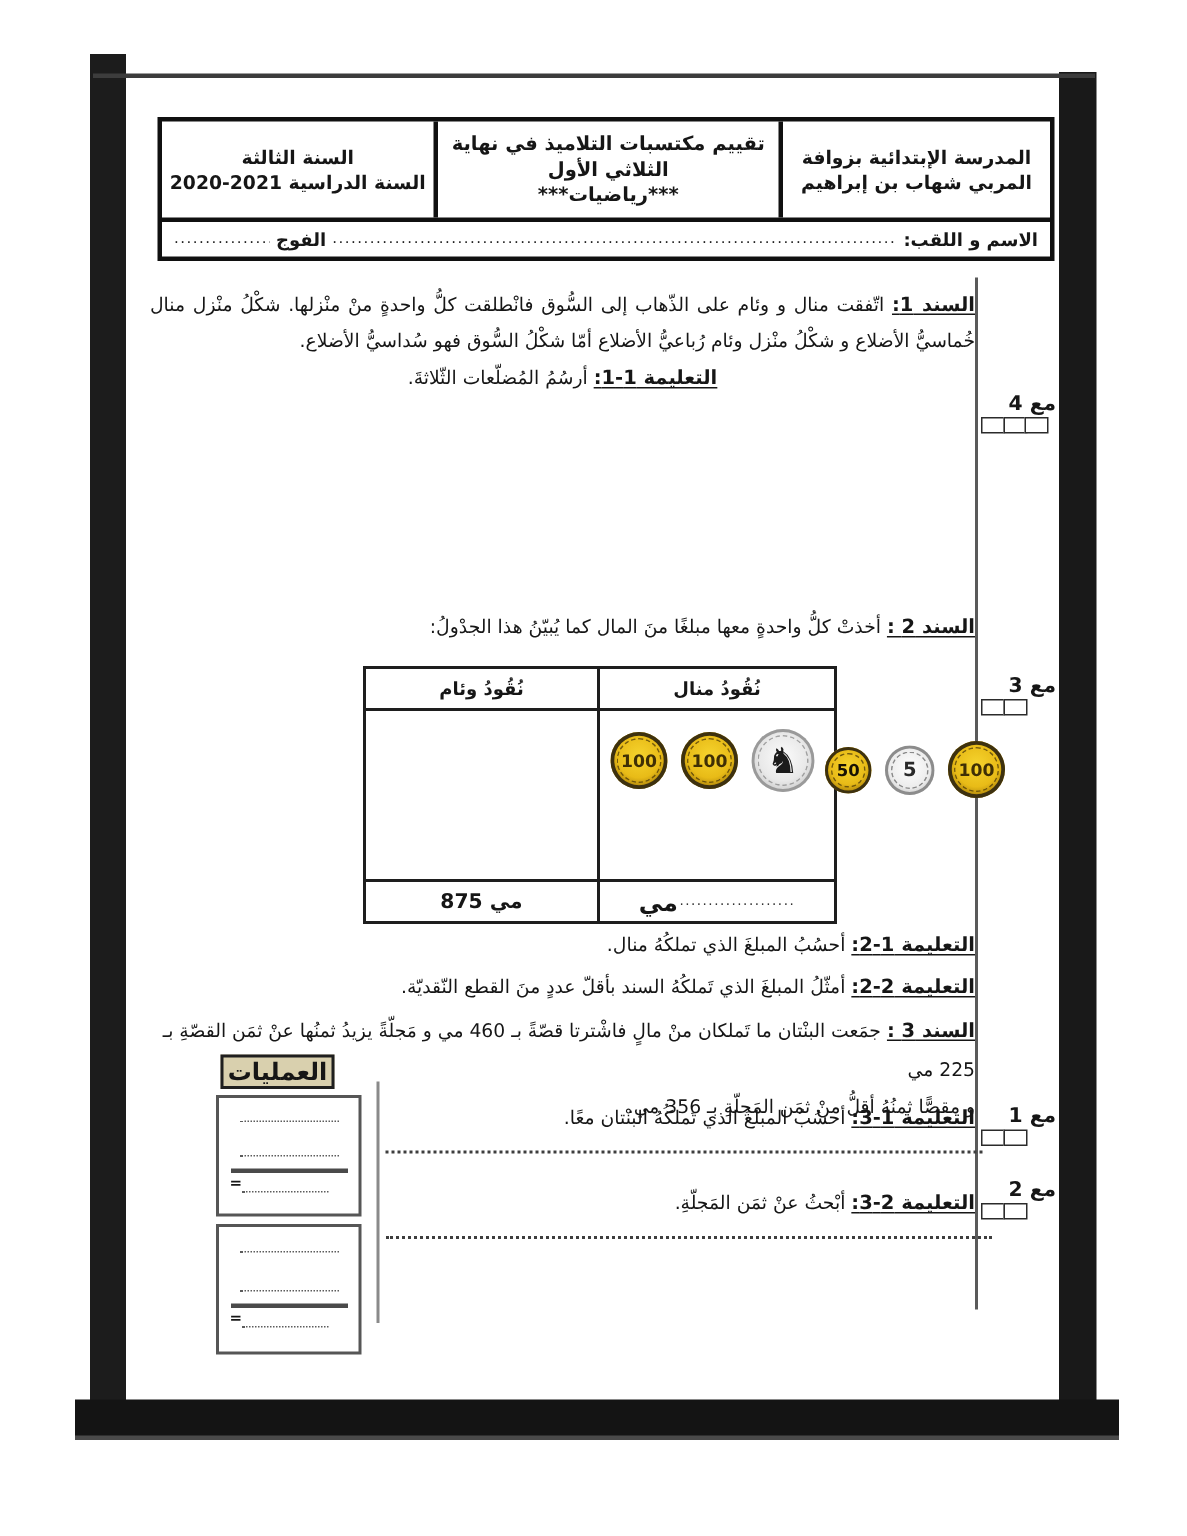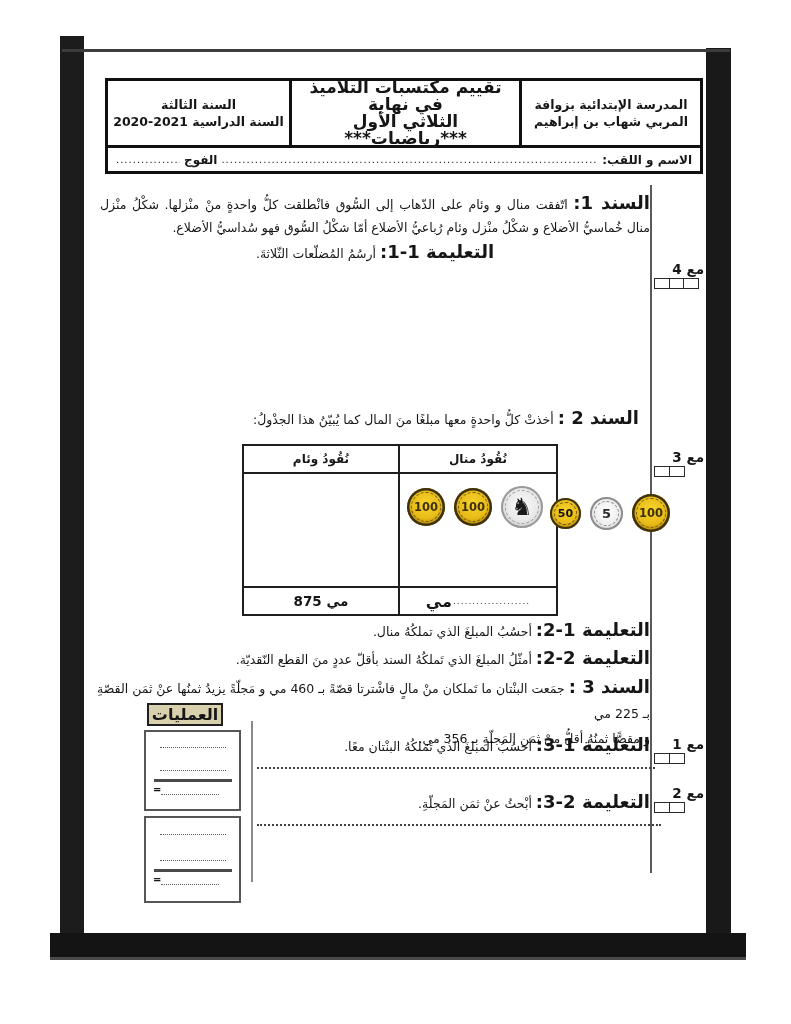--- a/index.html
+++ b/index.html
@@ -17,33 +17,33 @@
   .scan-bottom{ left:50px;  top:933px; width:696px; height:24px;  background:#141414; box-shadow:0 3px 0 #4a4a4a; }
 
   
   .header-table { left:105px; top:78px; width:598px; border:3px solid #101010; background:#fff; direction:rtl; }
   .h-row1 { display:flex; direction:rtl; height:64px; }
   .hcell { display:flex; flex-direction:column; justify-content:center; text-align:center; padding:2px 4px; }
   .hcell.school { width:181px; border-left:3px solid #101010; }
   .hcell.assess { width:230px; border-left:3px solid #101010; }
   .hcell.year   { flex:1; }
   .hline { font-weight:bold; font-size:12.5px; line-height:17px; }
-  .hline.small { font-size:17px; }
+  .hline.small { font-size:13px; }
   .h-row2 { display:flex; direction:rtl; align-items:center; height:26px; border-top:3px solid #101010; padding:0 8px; font-size:12px; }
   .h-row2 .lbl { font-weight:bold; white-space:nowrap; }
   .h-row2 .dots { flex:1; overflow:hidden; white-space:nowrap; font-size:10px; letter-spacing:1px; color:#222; margin:0 4px; direction:ltr; text-align:center; }
   .h-row2 .dots-short { width:64px; overflow:hidden; white-space:nowrap; font-size:10px; letter-spacing:1px; color:#222; margin-right:4px; direction:ltr; }
 
   
   .para { direction:rtl; text-align:right; font-size:12.5px; line-height:22.5px; }
   .para.just { text-align:justify; }
-  .sec-label { font-weight:bold; text-underline-offset:2px; font-size:18px; white-space:nowrap; }
+  .sec-label { font-weight:bold; text-decoration:underline; text-underline-offset:2px; font-size:13px; white-space:nowrap; }
   .sanad1 { right:141px; top:192px; width:550px; }
   .t11    { right:141px; top:241px; width:550px;text-align:center; }
-  .sanad2 { right:152px; top:407px; width:550px; }
+  .sanad2 { right:141px; top:407px; width:550px; }
   .t21 { right:141px; top:619px; width:550px; }
   .t22 { right:141px; top:647px; width:550px; }
   .sanad3 { right:141px; top:674px; width:553px; line-height:25px; }
   .t31 { right:141px; top:734px; width:400px; }
   .t32 { right:141px; top:791px; width:400px; }
 
   .drawing-area { left:110px; top:295px; width:535px; height:105px; }
 
   
   .margin-vline { left:650px; top:185px; width:2px; height:688px; background:#5a5a5a; }

